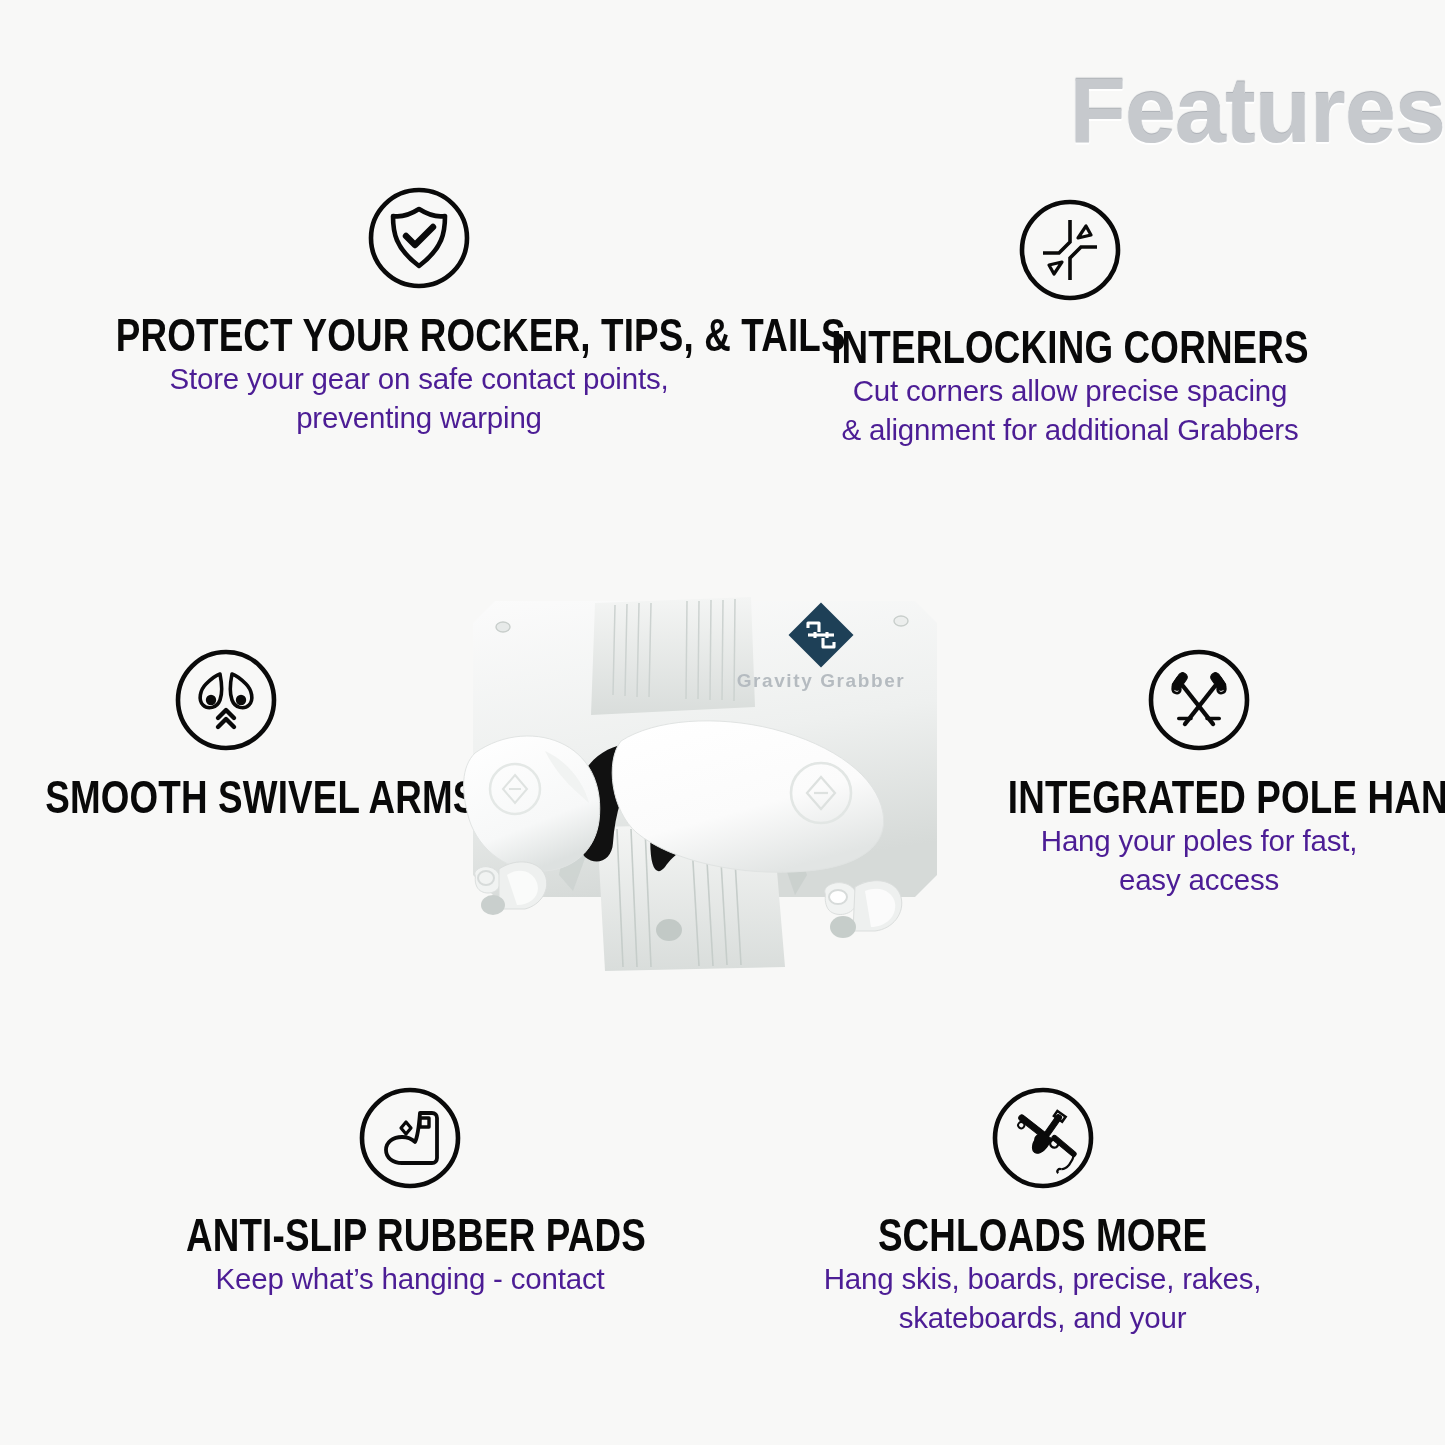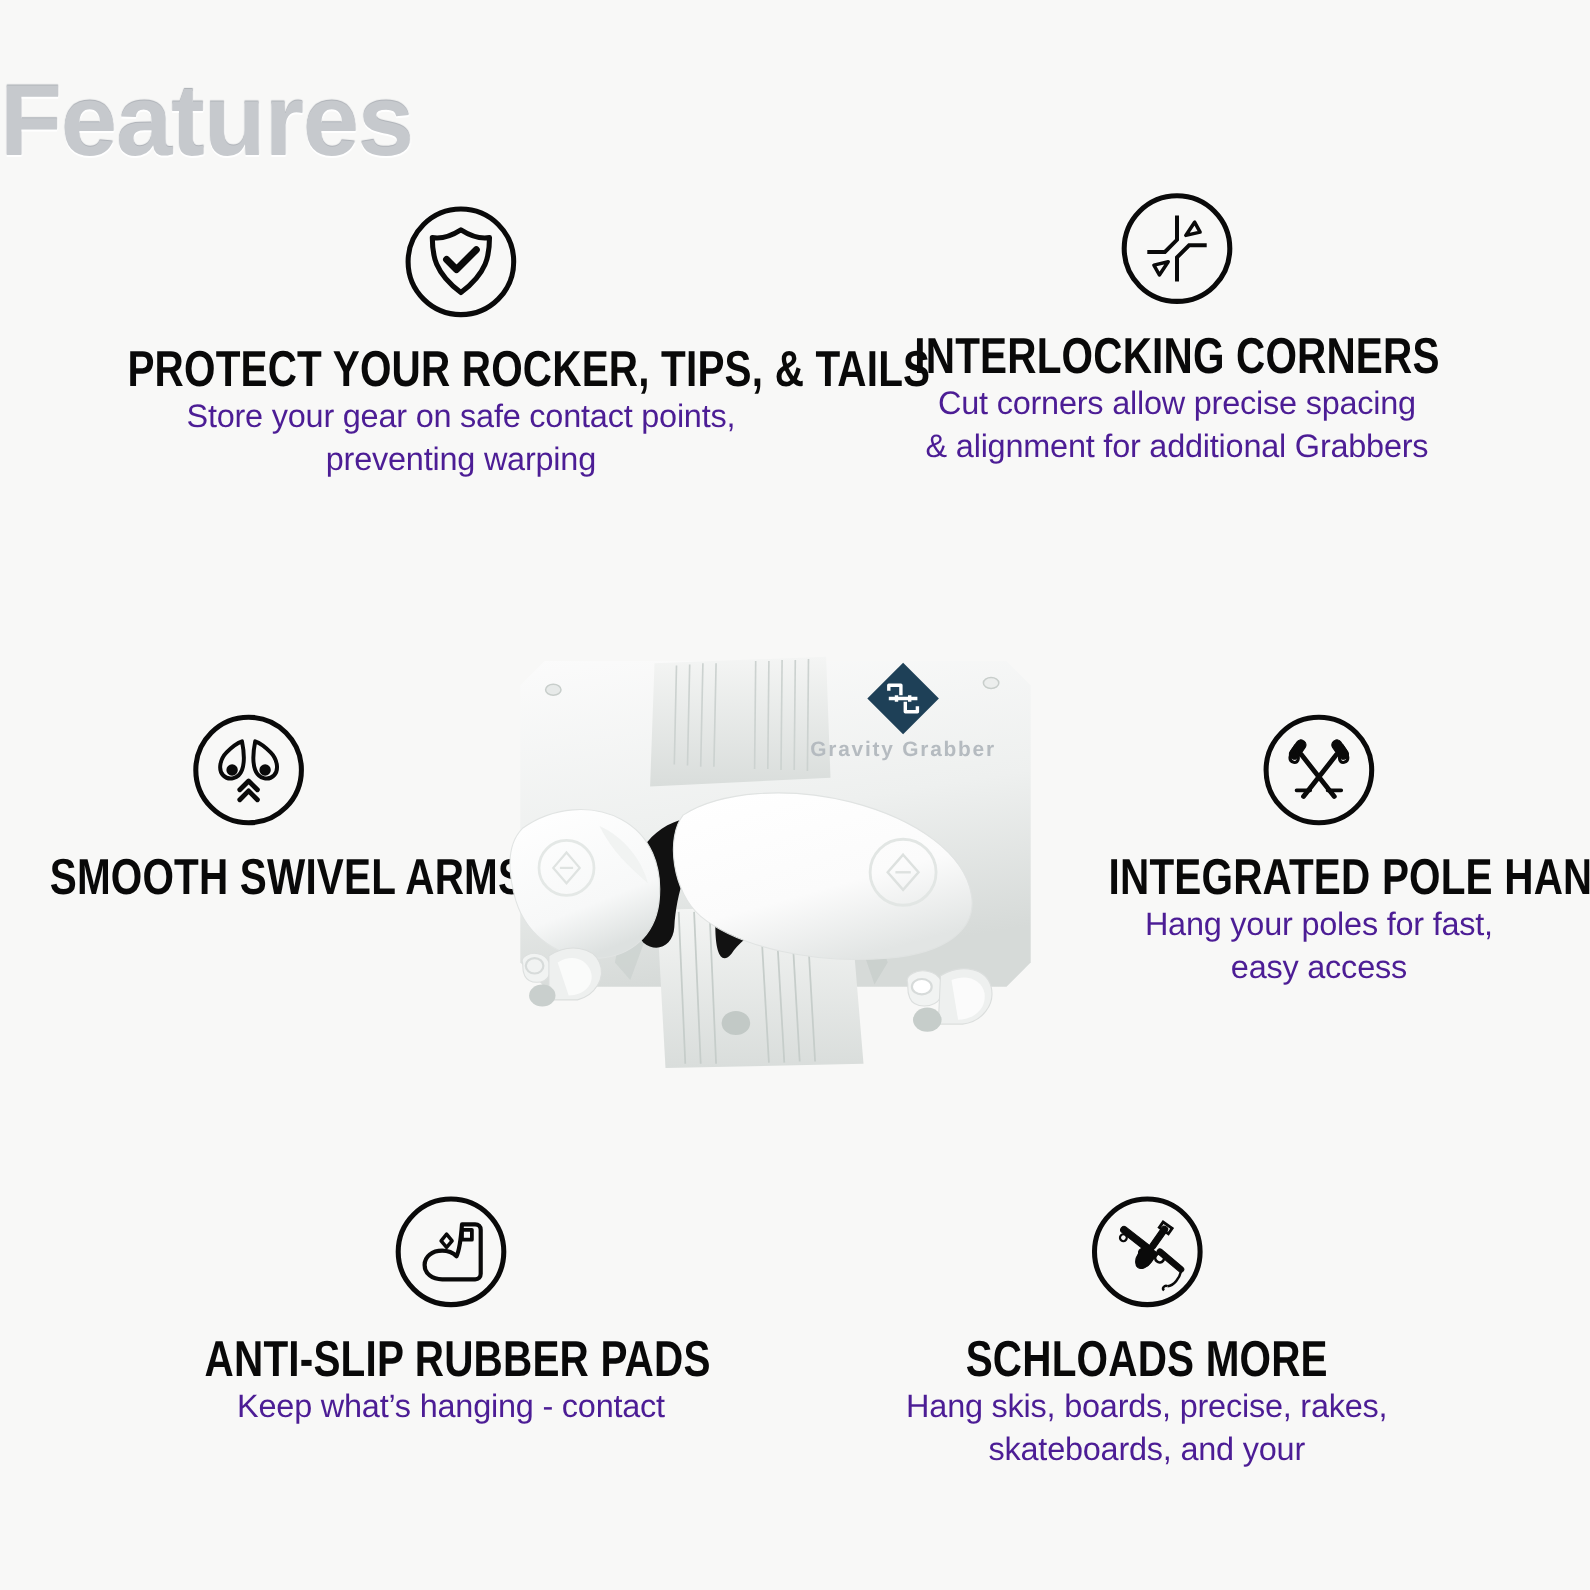--- a/index.html
+++ b/index.html
@@ -8,21 +8,21 @@
     background:#f8f8f7;
     font-family:"Liberation Sans", sans-serif;
     position:relative;
     overflow:hidden;
     -webkit-font-smoothing:antialiased;
   }
 
   
   .page-title{
     position:absolute; top:58px; left:0; width:100%;
-    text-align:left;
+    text-align:right;
     font-family:"Liberation Sans", sans-serif;
     font-size:92px;
     font-weight:bold;
     letter-spacing:-1px;
     color:#c6c9cd;
     text-shadow:
        0 2px 0 #ffffff,
        0 -1px 1px #a8acb2,
        1px 1px 2px rgba(255,255,255,.9);
   }
@@ -52,21 +52,21 @@
     font-family:"Liberation Sans", sans-serif;
     font-size:29.5px;
     font-weight:400;
     line-height:1.34;
     color:#4c1d95;
     letter-spacing:-0.2px;
   }
 
   
   #f-protect   { top:186px;  left:40px;   width:758px; }
-  #f-interlock { top:174px;  left:720px;  width:700px; }
+  #f-interlock { top:198px;  left:720px;  width:700px; }
   #f-swivel    { top:648px;  left:0px;    width:452px; }
   #f-poles     { top:648px;  left:960px;  width:478px; }
   #f-pads      { top:1086px; left:130px;  width:560px; }
   #f-more      { top:1086px; left:770px;  width:545px; }
 
   #f-protect   .feature-title{ font-size:46px; }
   #f-interlock .feature-title{ font-size:46px; }
   #f-swivel    .feature-title{ font-size:46px; }
   #f-poles     .feature-title{ font-size:46px; }
   #f-pads      .feature-title{ font-size:46px; }

